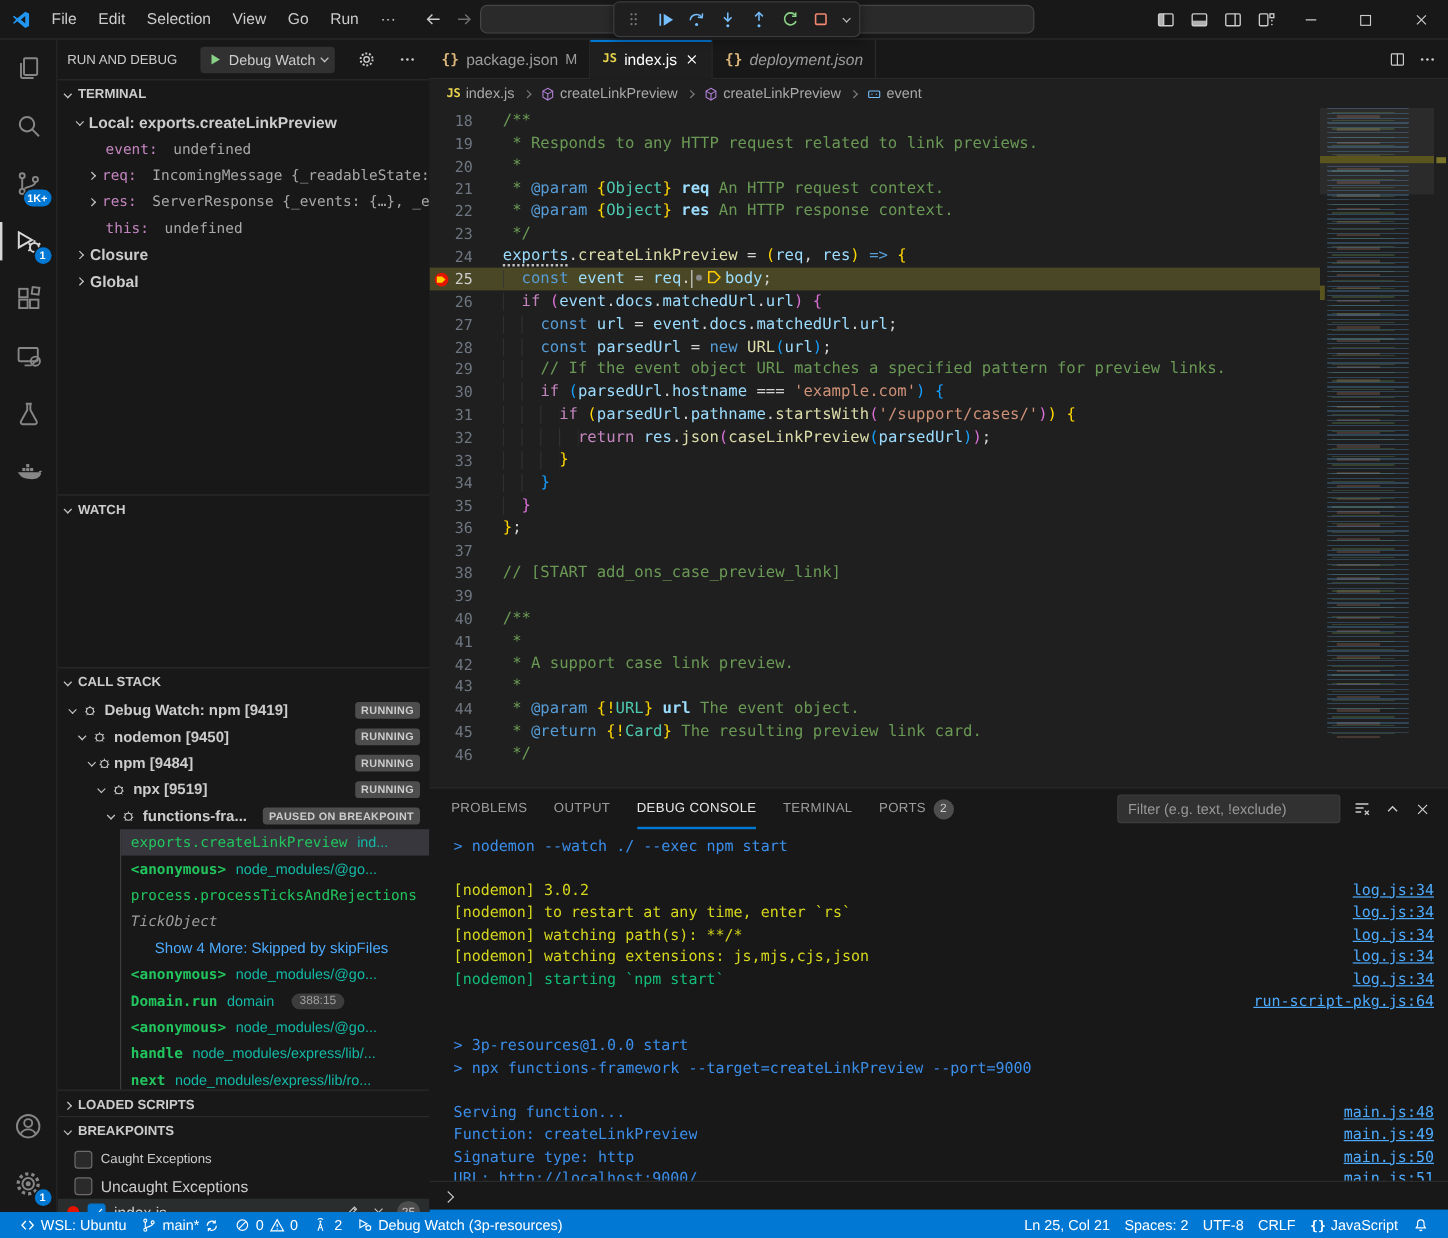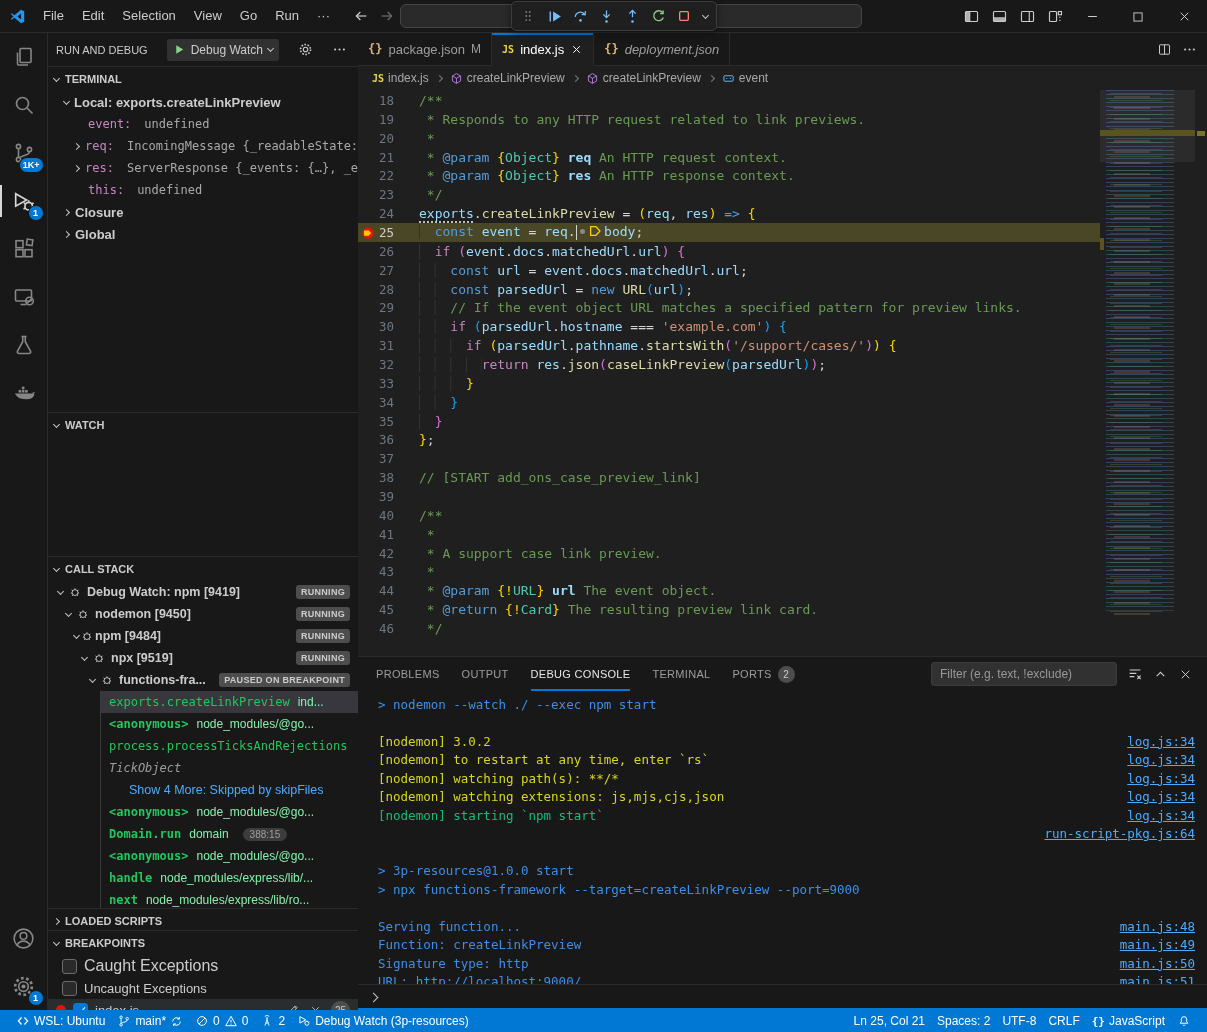--- a/index.html
+++ b/index.html
@@ -53,21 +53,21 @@
   .sec-header { height:24px; flex:none; display:flex; align-items:center; gap:6px; padding-left:6px;
     font-size:11px; font-weight:700; color:#cccccc; }
   .row { height:22px; flex:none; display:flex; align-items:center; white-space:nowrap; overflow:hidden; }
   .var-name { color:#c586c0; font-family:"DejaVu Sans Mono", monospace; font-size:12px; }
   .var-val { color:#a8a8a8; font-family:"DejaVu Sans Mono", monospace; font-size:12px; margin-left:7px; }
   .scope-label { font-weight:700; color:#cccccc; }
   .badge { margin-left:auto; margin-right:8px; background:#4d4d4d; color:#cccccc; font-size:9px; font-weight:600;
     padding:2px 5px; border-radius:3px; letter-spacing:.3px; flex:none; }
   .frame-rows { border-left:1px solid #3c3c3c; margin-left:52px; }
   .frame-name { font-family:"DejaVu Sans Mono", monospace; font-size:12px; color:#22c55e; }
-  .frame-src { font-size:12px; color:#86efac; margin-left:8px; overflow:hidden; text-overflow:ellipsis; }
+  .frame-src { font-size:12px; color:#14b8a6; margin-left:8px; overflow:hidden; text-overflow:ellipsis; }
   .frame-pill { background:#3c3c3c; color:#9d9d9d; border-radius:8px; font-size:10px; padding:1px 7px; margin-left:14px; }
   .frame-sel { background:#37373d; }
   .stack-link { color:#4daafc; font-size:12.5px; }
   .chk { width:15px; height:15px; border:1px solid #6b6b6b; border-radius:3px; background:#2a2a2a; flex:none; }
   .chk.checked { background:#0078d4; border-color:#0078d4; position:relative; }
   .chk.checked::after { content:""; position:absolute; left:4px; top:1px; width:4px; height:8px;
     border-right:1.6px solid #fff; border-bottom:1.6px solid #fff; transform:rotate(40deg); }
   .bp-dot { width:10px; height:10px; border-radius:50%; background:#e51400; flex:none; }
   .cnt-badge { background:#4d4d4d; color:#ccc; border-radius:9px; min-width:18px; height:18px; font-size:10px;
     display:flex; align-items:center; justify-content:center; padding:0 4px; }
@@ -556,21 +556,21 @@
 
     <div class="sec" id="sec-breakpoints" style="flex:1">
       <div class="sec-header">
         <span class="twisty tw-down"></span>
         <span>BREAKPOINTS</span>
       </div>
       <div id="breakpoints-body">
   <div class="row" style="padding-left:14px;gap:7px;">
 
     <span class="chk "></span>
-    <span style="font-size:16px;color:#cccccc">Caught Exceptions</span>
+    <span style="font-size:11px;color:#cccccc">Caught Exceptions</span>
     </div>
   <div class="row" style="padding-left:14px;gap:7px;">
 
     <span class="chk "></span>
     <span style="font-size:13px;color:#cccccc">Uncaught Exceptions</span>
     </div>
   <div class="row" style="padding-left:8px;gap:7px;background:#2a2d2e">
     <span class="bp-dot"></span>
     <span class="chk checked"></span>
     <span style="font-size:13px;color:#cccccc">index.js</span>

